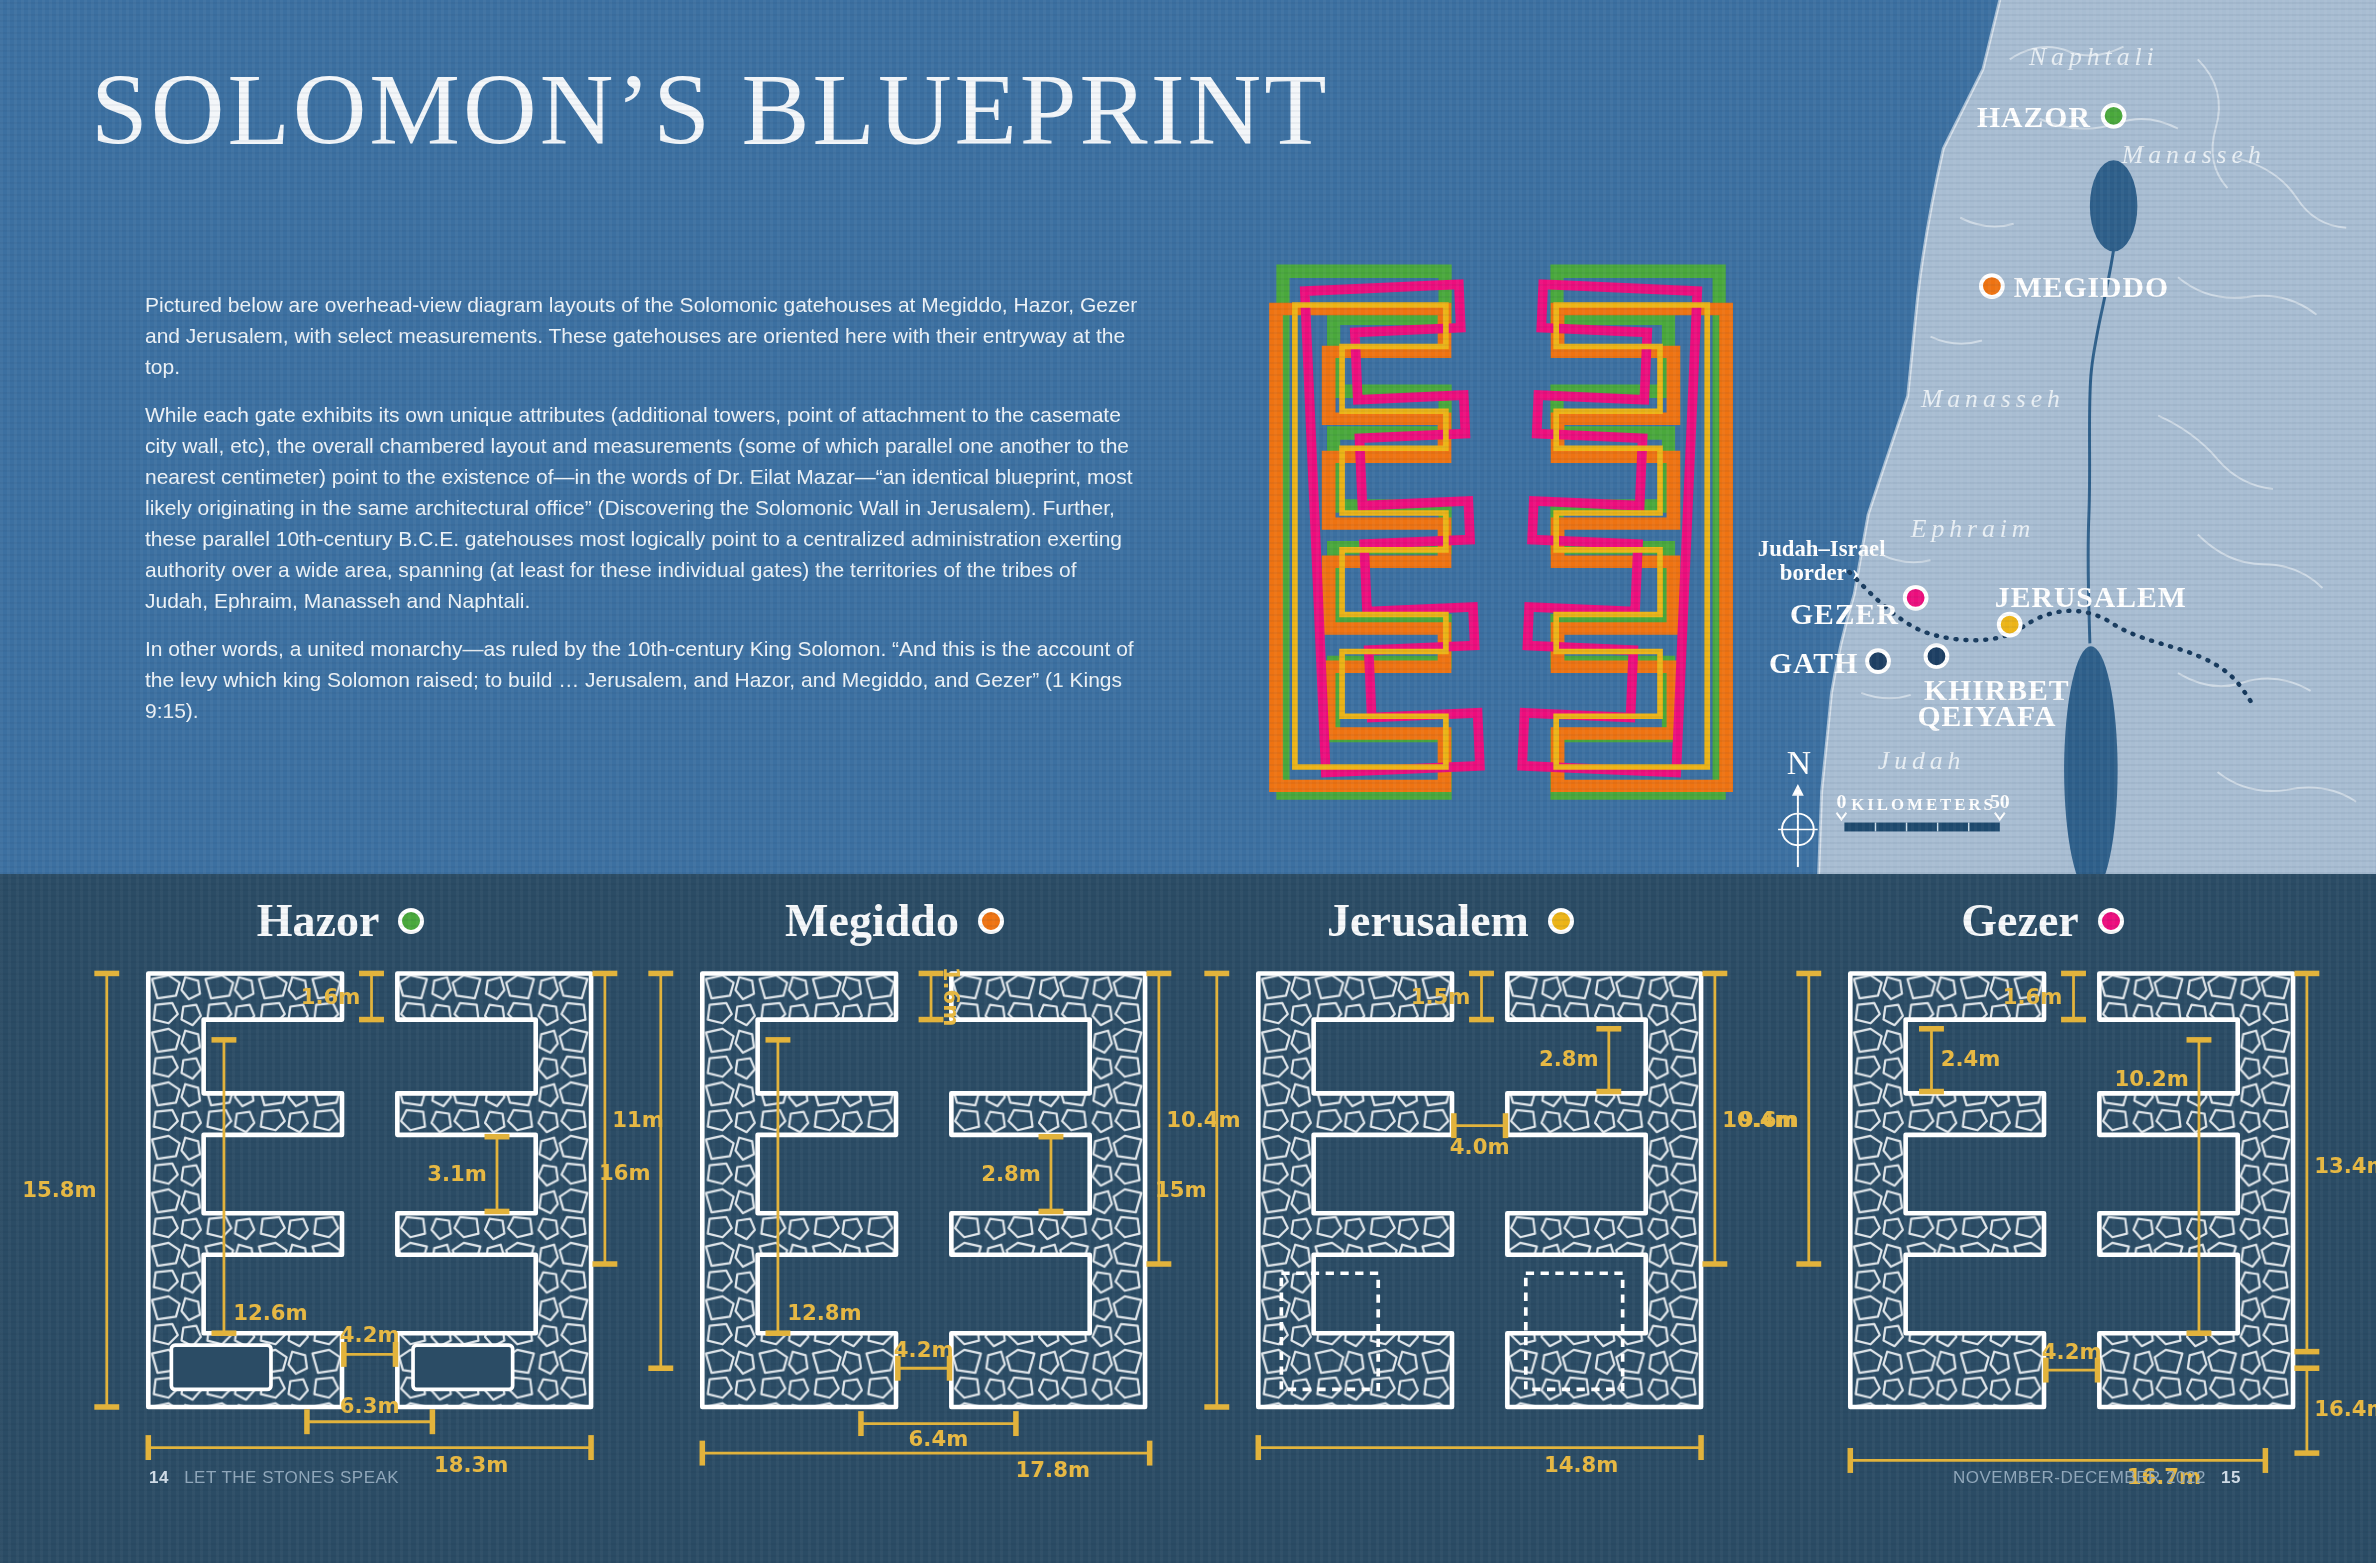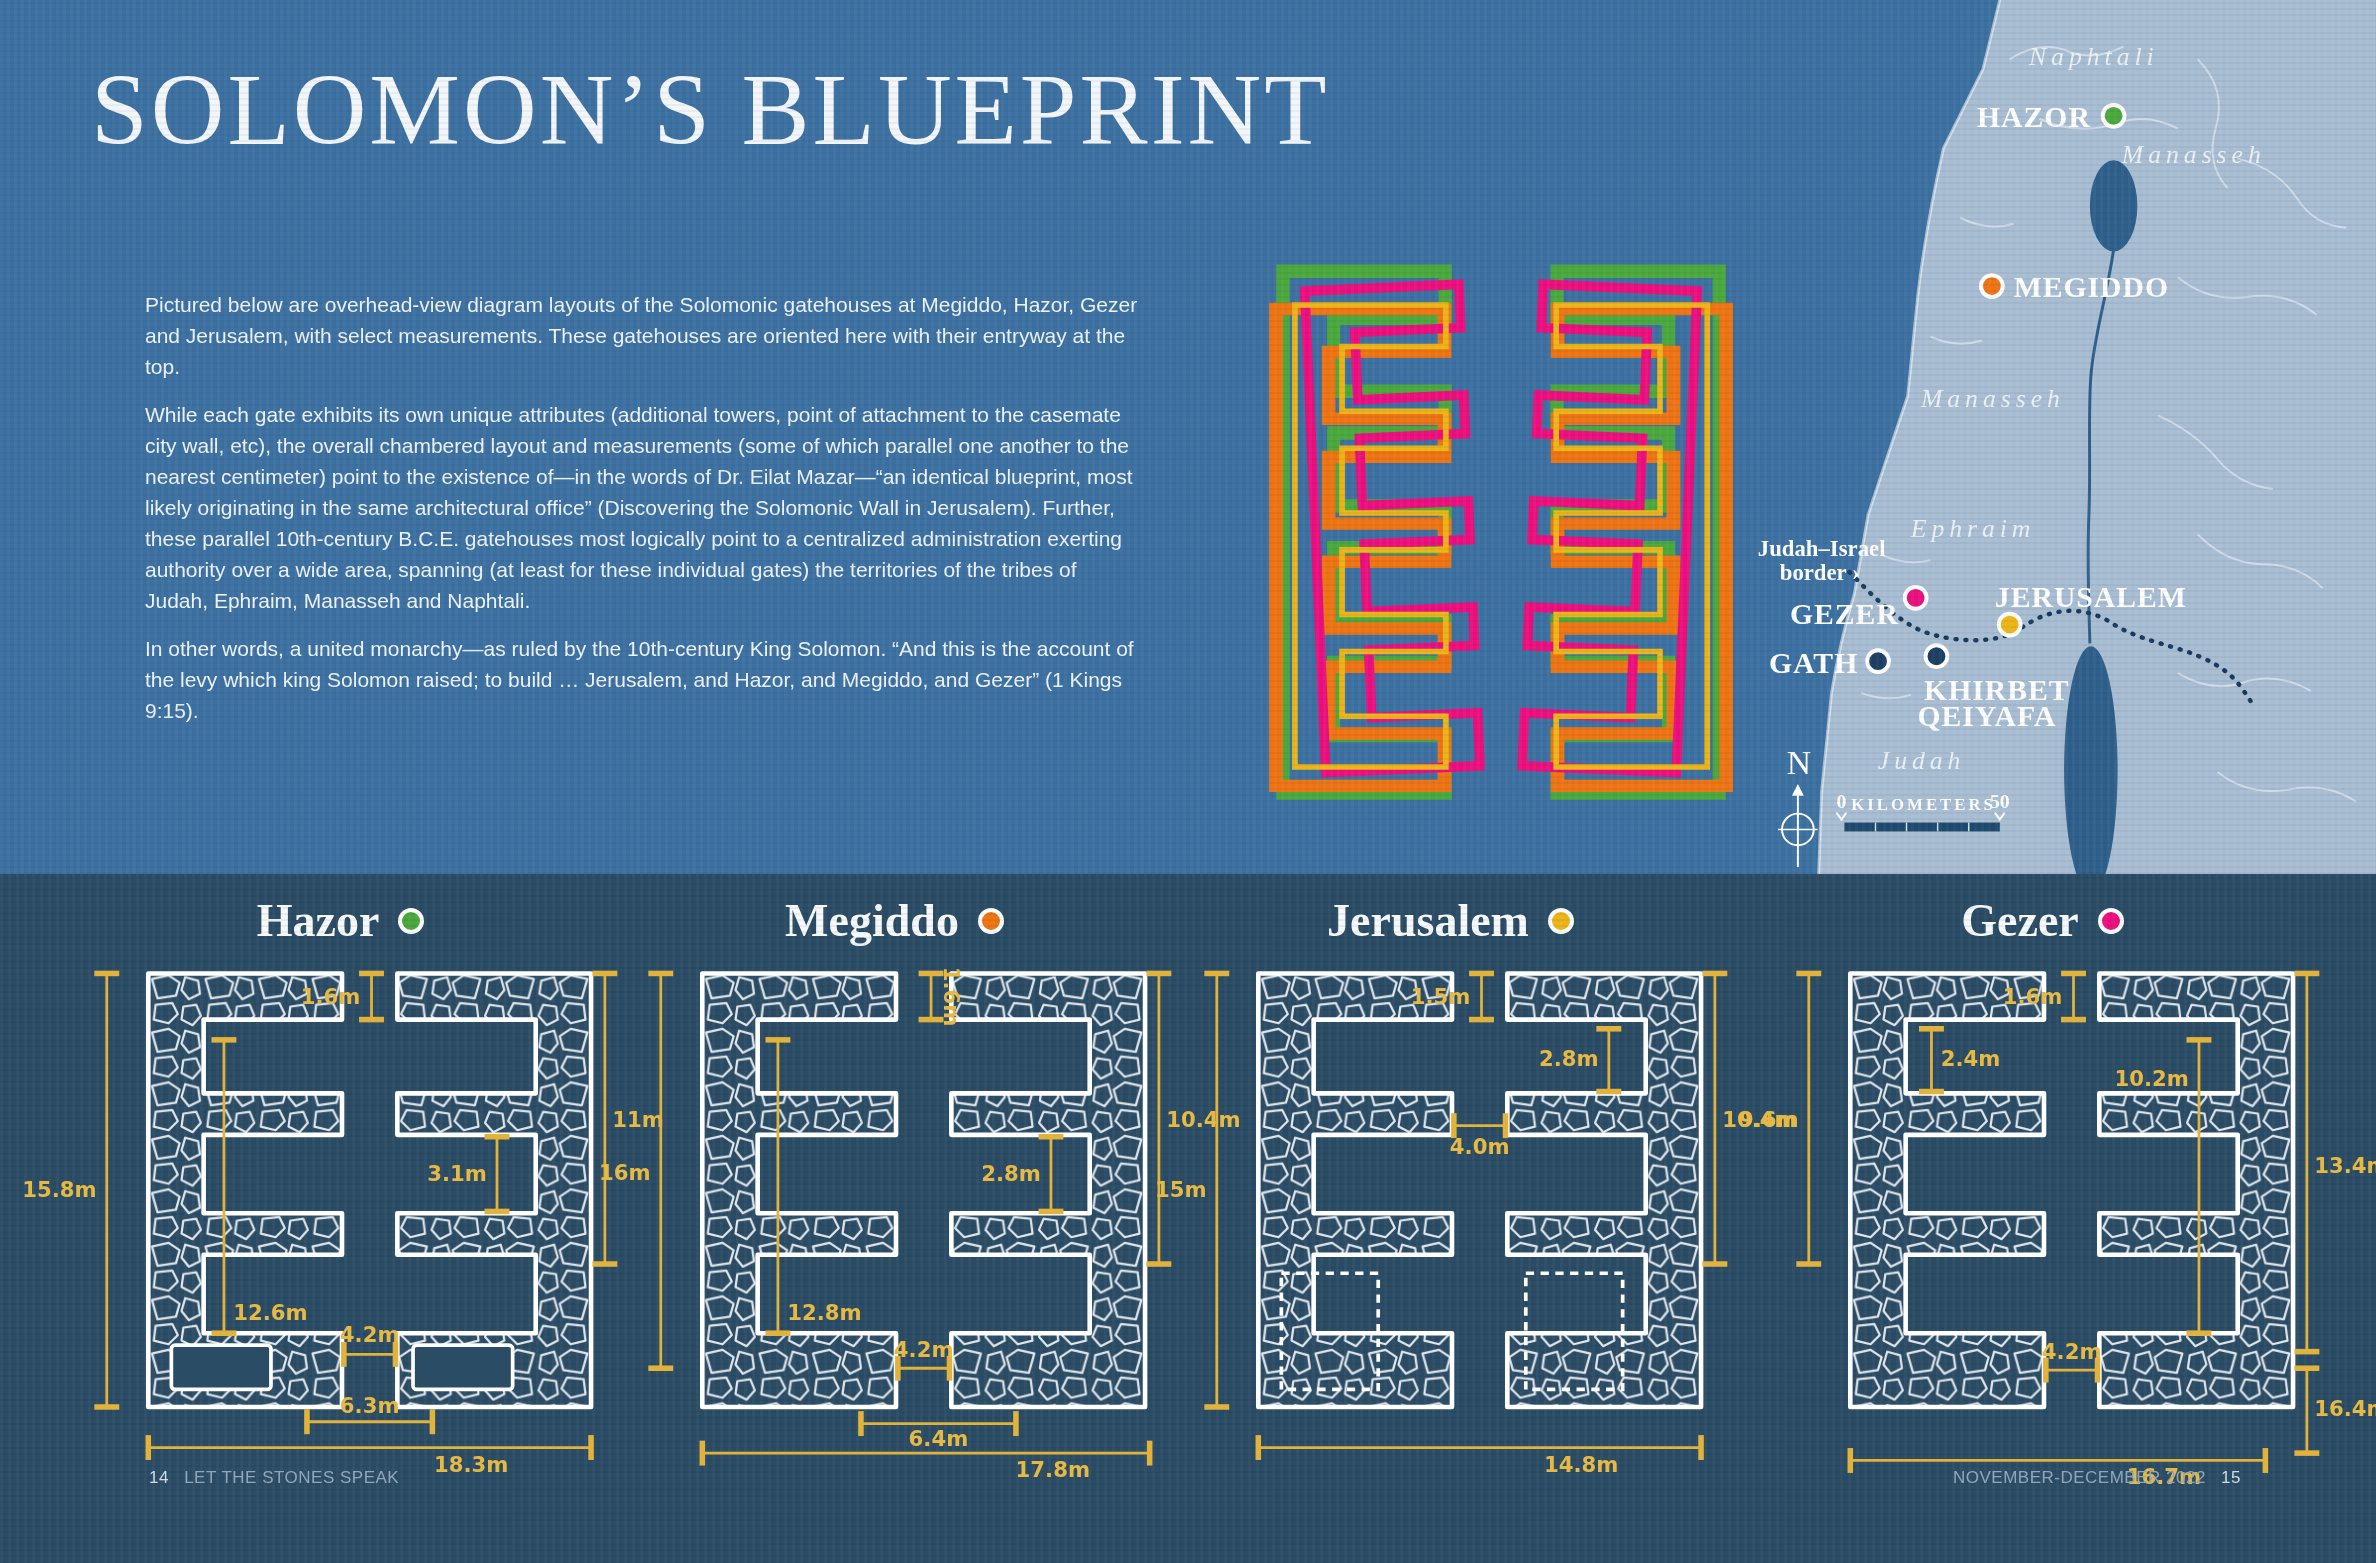--- a/index.html
+++ b/index.html
@@ -39,21 +39,21 @@
   .gate-name{font-family:"Liberation Serif",serif;font-weight:700;font-size:46px;color:#f6f8fa;}
   .gate-svg{display:block;width:594px;height:535px;margin-top:6px;overflow:visible;position:relative;z-index:1;}
   .comb{fill:url(#stones);stroke:#ffffff;stroke-width:5;stroke-linejoin:round;}
   .room{fill:#2b4c65;stroke:#ffffff;stroke-width:4;}
   .dashrect{fill:none;stroke:#ffffff;stroke-width:4;stroke-dasharray:9 7;}
   .dim{stroke:#e2b33c;stroke-width:3;}
   .dimlabel{fill:#e6b844;font:700 23px "DejaVu Sans",sans-serif;}
   .mid{text-anchor:middle;} .enda{text-anchor:end;}
   
   .footer{position:absolute;top:594px;font-size:17px;letter-spacing:0.5px;color:#90a7ba;z-index:2;}
-  .footer .pg{font-weight:400;color:#cfdbe6;margin:0 10px;}
+  .footer .pg{font-weight:700;color:#cfdbe6;margin:0 10px;}
   .footer-left{left:139px;} .footer-right{right:125px;}
 </style>
 </head>
 <body>
 
 <svg width="0" height="0" style="position:absolute" aria-hidden="true">
   <defs>
     <pattern id="stones" width="58" height="58" patternUnits="userSpaceOnUse">
       <g fill="none" stroke="#f4f7f9" stroke-width="2.4" stroke-linejoin="round" opacity="0.9">
         <path d="M4,6 L22,2 L34,10 L30,24 L10,27 Z"></path>

